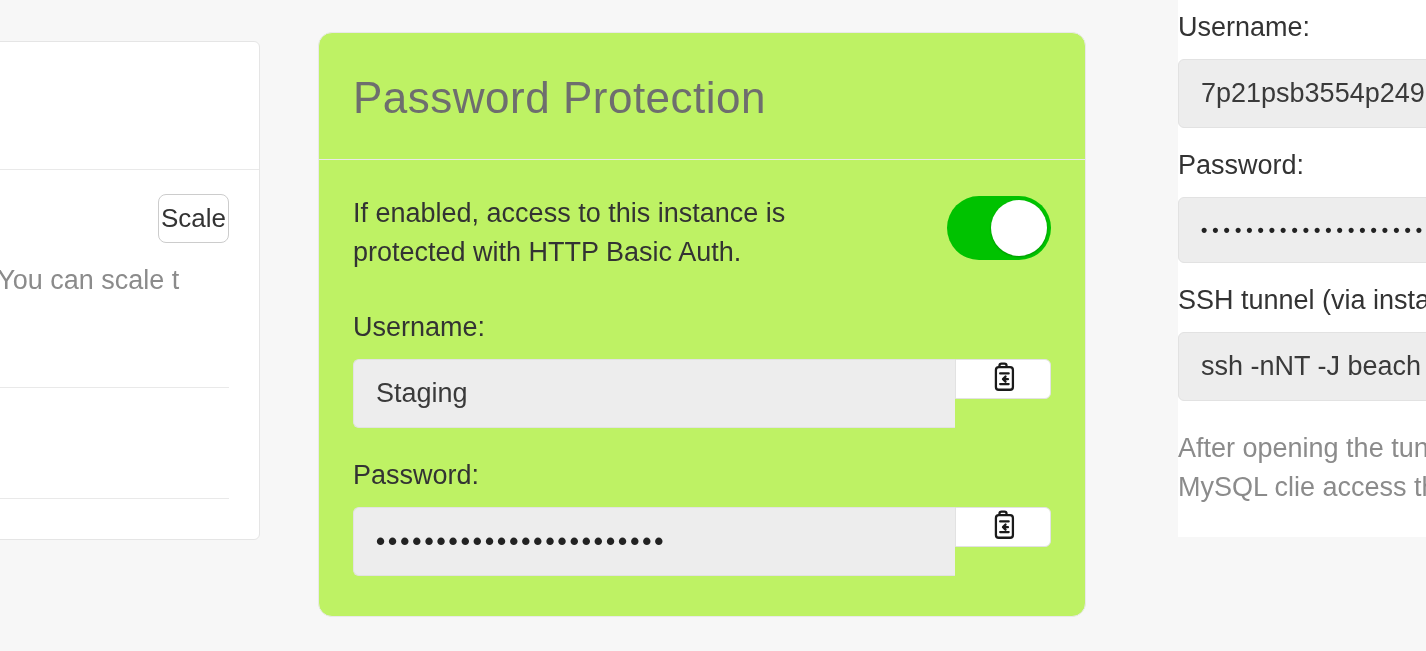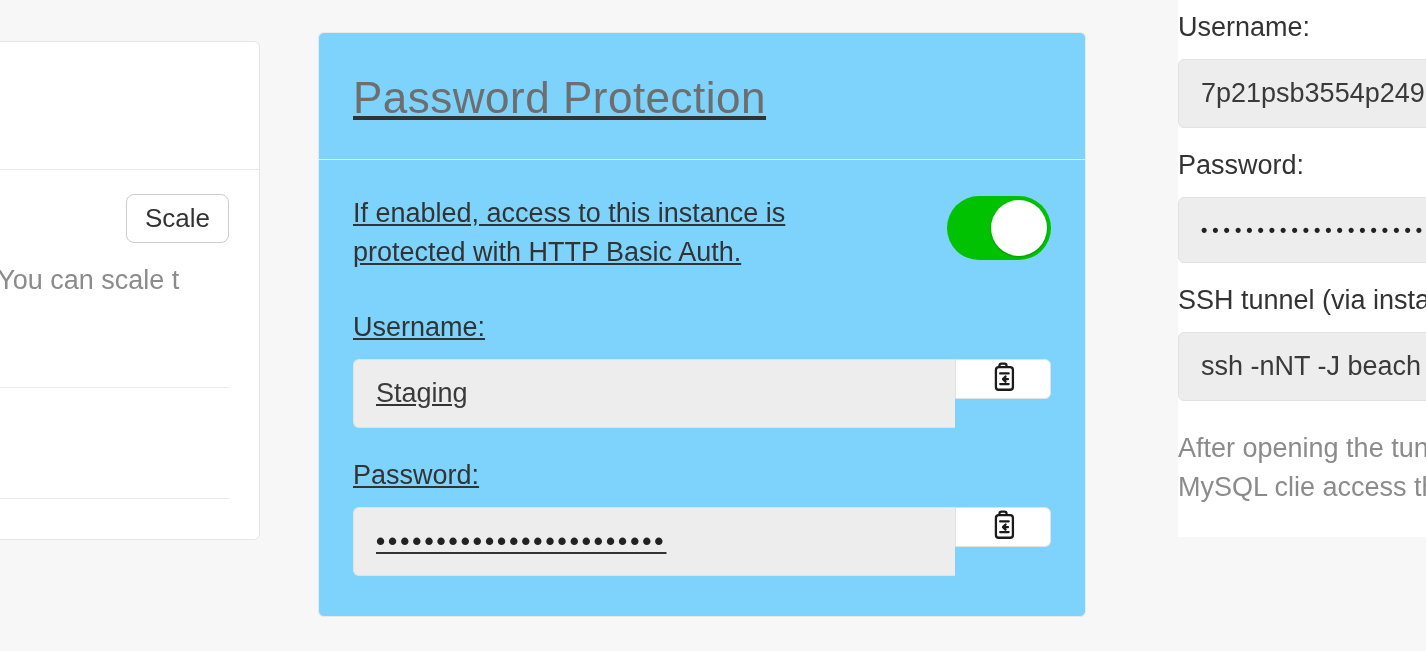--- a/index.html
+++ b/index.html
@@ -28,21 +28,21 @@
     border-radius: 6px;
     padding-bottom: 40px;
   }
   .left-top-gap { height: 128px; border-bottom: 1px solid #e9e9e9; }
   .left-body { padding: 24px 30px 0 30px; }
   .scale-row { display: flex; justify-content: flex-end; margin-bottom: 18px; }
   .btn-outline {
     border: 1px solid #ccc;
     border-radius: 8px;
     background: #fff;
-    padding: 8px 18px;
+    padding: 8px 2px;
     font-size: 26px;
     color: #333;
     font-weight: 400;
     cursor: pointer;
     line-height: 1.2;
   }
   .left-desc {
     color: #8b8b8b;
     font-size: 27px;
     line-height: 1.45;
@@ -57,24 +57,23 @@
     background: #e9e9e9;
     margin-top: 110px;
   }
 
   
   .center-card {
     position: absolute;
     left: 318px;
     top: 32px;
     width: 768px;
-    background: #7dd3fc;
+    background: #bef264;
     border: 1px solid #e9e9e9;
-    border-radius: 6px;
-    text-decoration: underline;
+    border-radius: 14px;
   }
   .card-header {
     padding: 40px 34px 36px 34px;
     border-bottom: 1px solid #e9e9e9;
   }
   .card-title {
     font-size: 44px;
     font-weight: 200;
     color: #6e6e6e;
     letter-spacing: 0.5px;

